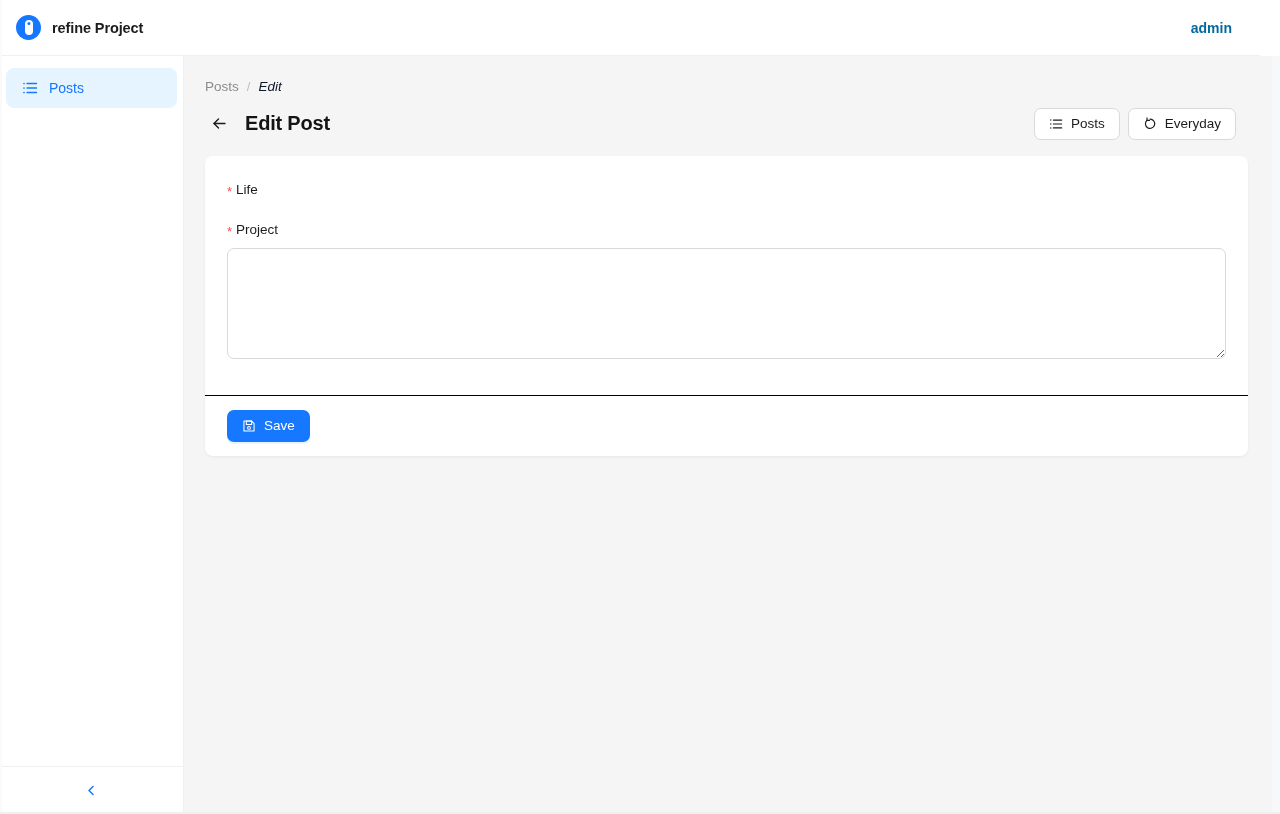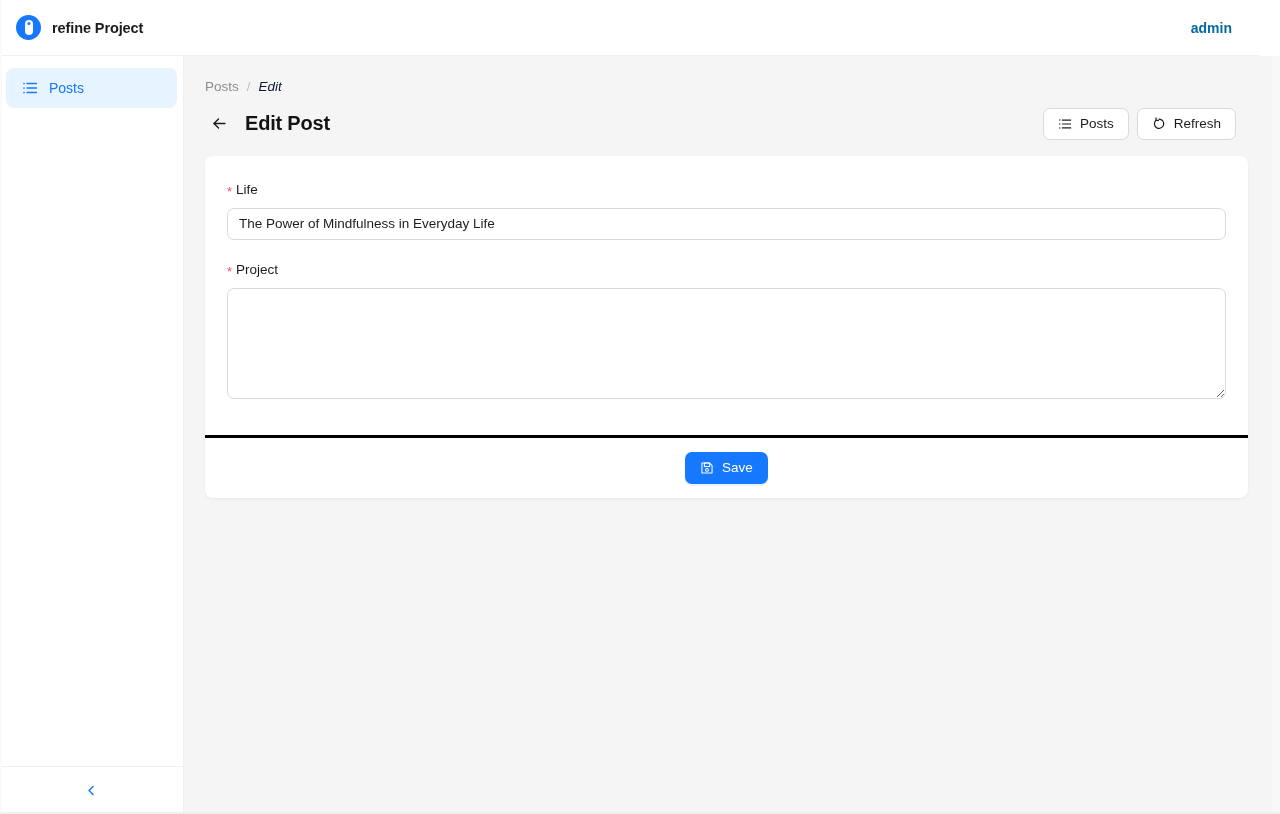--- a/index.html
+++ b/index.html
@@ -258,24 +258,24 @@
     padding: 6px 11px;
     font-size: 13.5px;
     font-family: inherit;
     color: #1c1c1c;
     background: #ffffff;
     outline: none;
     resize: vertical;
     display: block;
   }
   .card-footer {
-    border-top: 3px solid #000000;
+    border-top: 1px solid #000000;
     padding: 14px 22px;
     display: flex;
-    justify-content: center;
+    justify-content: flex-start;
   }
   .btn-primary {
     display: inline-flex;
     align-items: center;
     gap: 8px;
     height: 32px;
     padding: 0 15px;
     border-radius: 7px;
     border: none;
     background: #1677ff;
@@ -391,34 +391,33 @@
           <span>Posts</span>
         </button>
 
         <button class="btn">
           <span>
             <svg width="14" height="14" viewBox="0 0 16 16" fill="none" stroke="#1c1c1c" stroke-width="1.3" stroke-linecap="round" stroke-linejoin="round">
               <path d="M8 2.4 A5.3 5.3 0 1 1 4.6 3.7"></path>
               <polyline points="4.6,1.0 4.6,3.9 7.4,3.9"></polyline>
             </svg>
           </span>
-          <span>Refresh</span>
+          <span>Everyday</span>
         </button>
       </div>
     </div>
 
     <div class="card">
       <div class="card-body">
 
         <div class="form-item">
           <div class="form-label">
             <span class="req-star">*</span>
             <span>Life</span>
           </div>
-          <input class="text-input" type="text" value="The Power of Mindfulness in Everyday Life" style="">
         </div>
 
         <div class="form-item">
           <div class="form-label">
             <span class="req-star">*</span>
             <span>Project</span>
           </div>
           <textarea class="textarea" style=""></textarea>
         </div>
 

